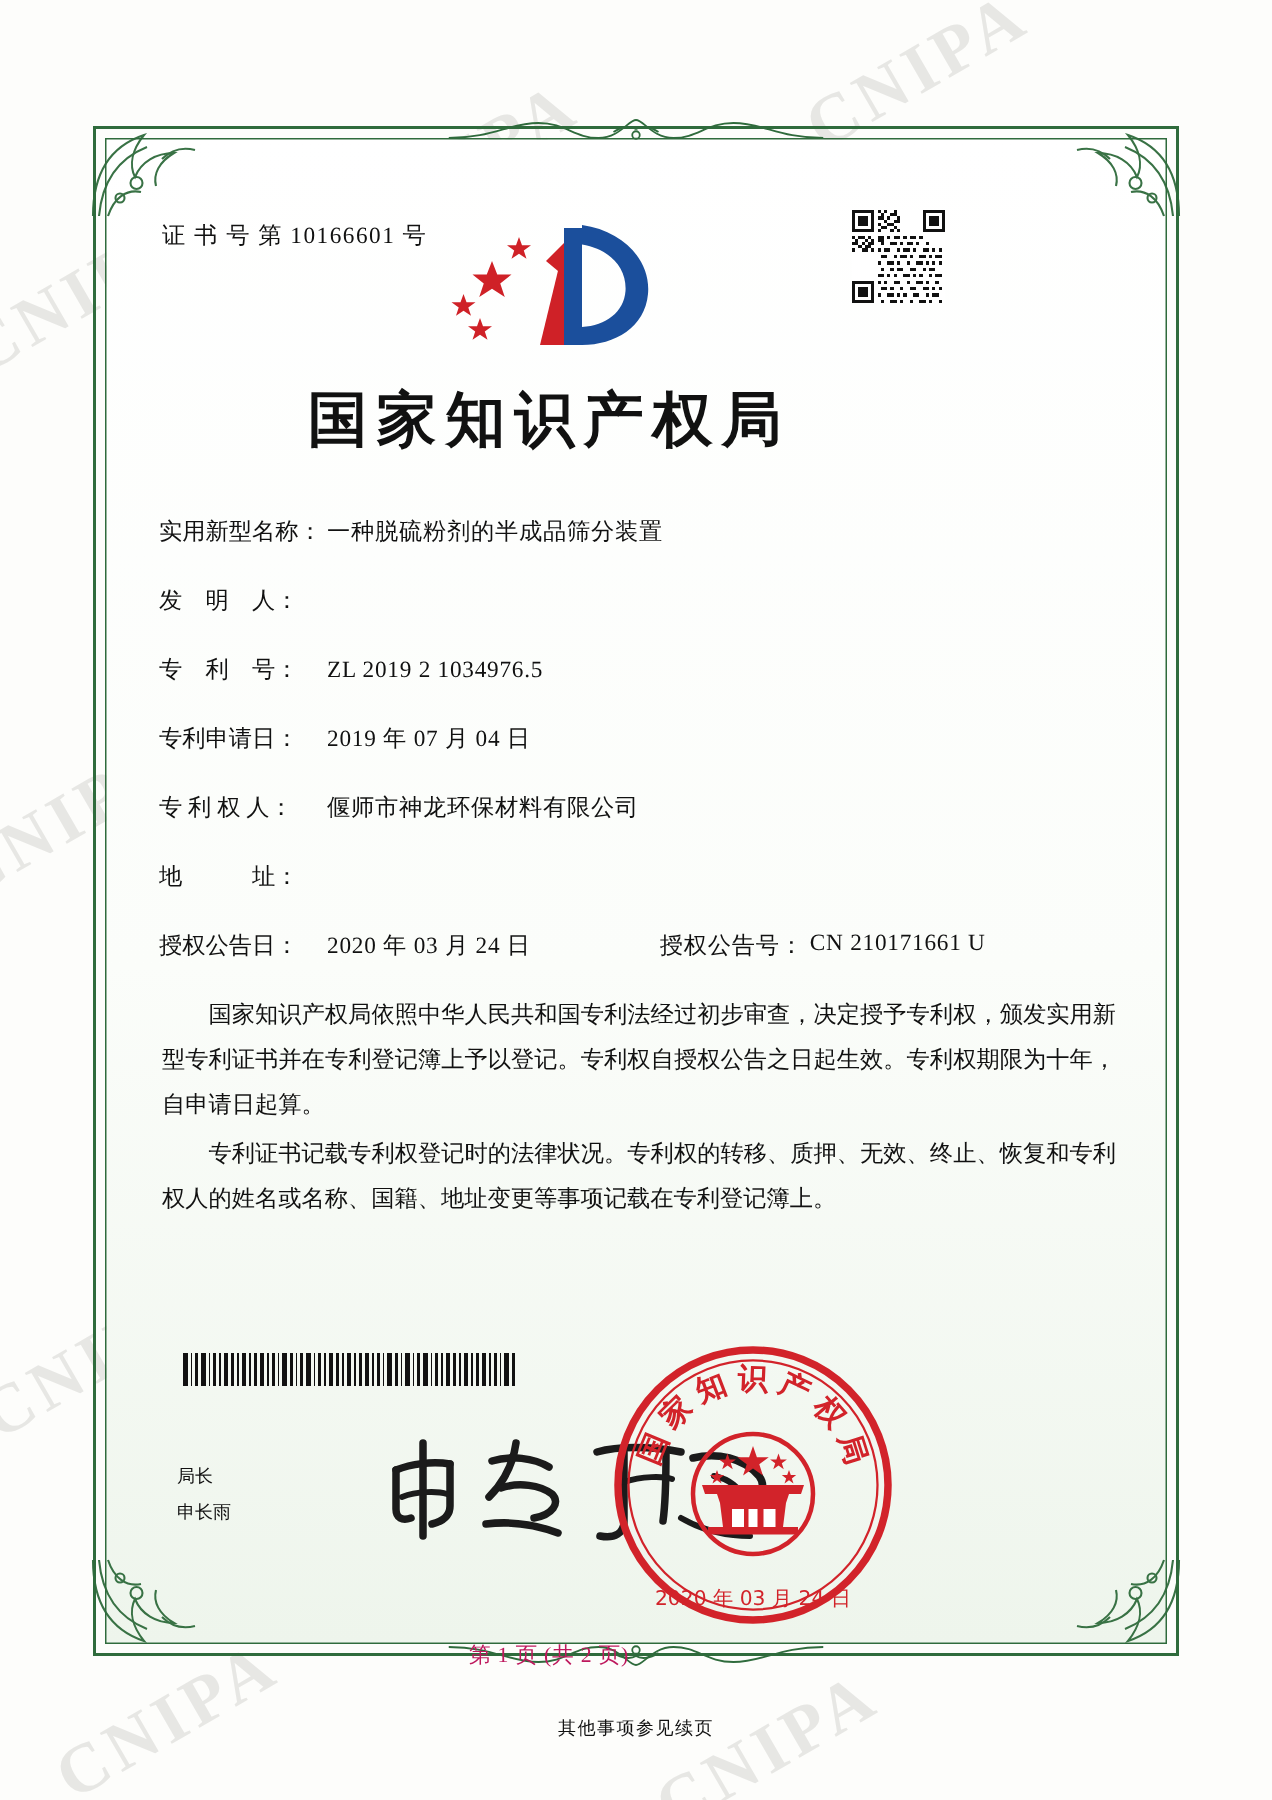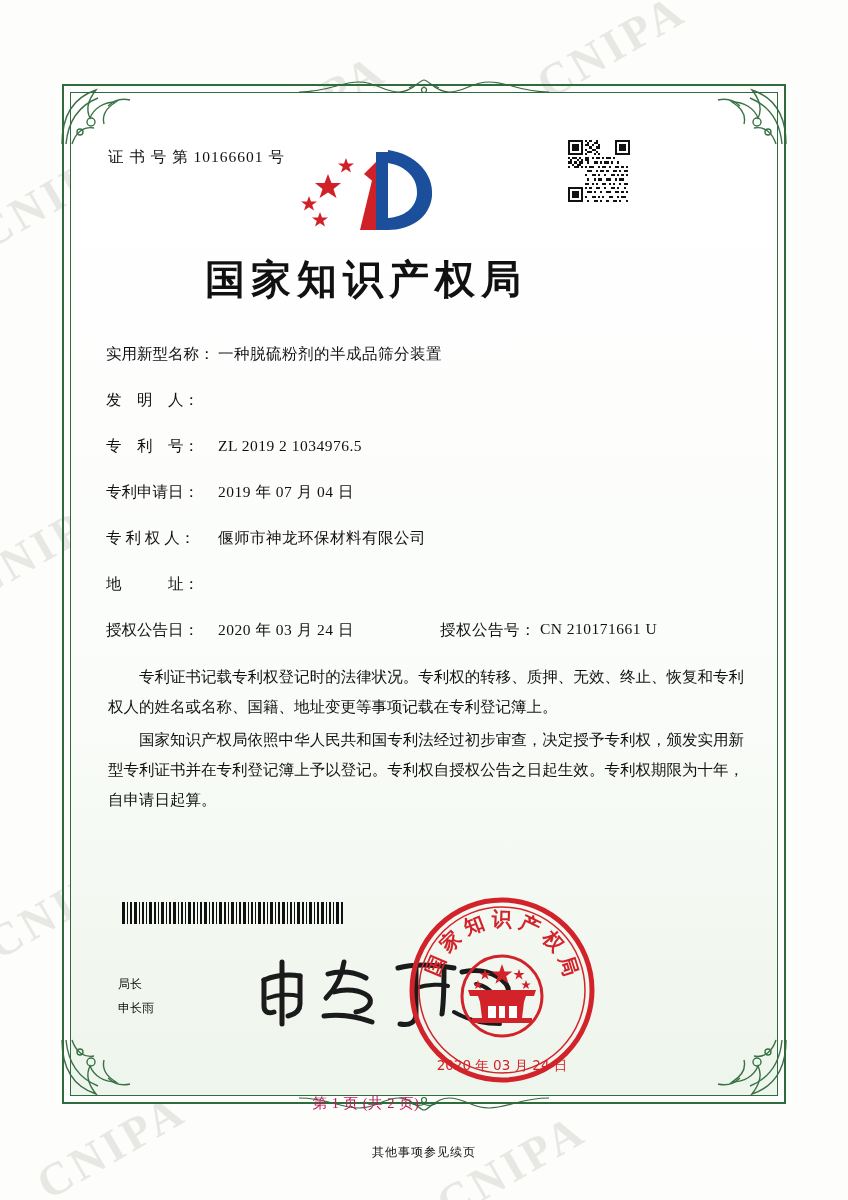--- a/index.html
+++ b/index.html
@@ -507,22 +507,22 @@
         <div class="field-label">授权公告日：</div>
         <div class="field-value inline2">
           <span>2020 年 03 月 24 日</span>
           <span class="sec-label">授权公告号：</span>
           <span style="margin-left:4px">CN 210171661 U</span>
         </div>
       </div>
     </div>
 
     <div class="paras">
+      <p>国家知识产权局依照中华人民共和国专利法经过初步审查，决定授予专利权，颁发实用新型专利证书并在专利登记簿上予以登记。专利权自授权公告之日起生效。专利权期限为十年，自申请日起算。</p>
       <p>专利证书记载专利权登记时的法律状况。专利权的转移、质押、无效、终止、恢复和专利权人的姓名或名称、国籍、地址变更等事项记载在专利登记簿上。</p>
-      <p>国家知识产权局依照中华人民共和国专利法经过初步审查，决定授予专利权，颁发实用新型专利证书并在专利登记簿上予以登记。专利权自授权公告之日起生效。专利权期限为十年，自申请日起算。</p>
     </div>
 
     <div class="barcode">
       <svg viewBox="0 0 222 22" shape-rendering="crispEdges">
         <g fill="#111">
           <rect x="0" y="0" width="3" height="22"></rect>
             <rect x="5" y="0" width="1" height="22"></rect>
           <rect x="8" y="0" width="2" height="22"></rect>
             <rect x="12" y="0" width="3" height="22"></rect>
           <rect x="17" y="0" width="1" height="22"></rect>

